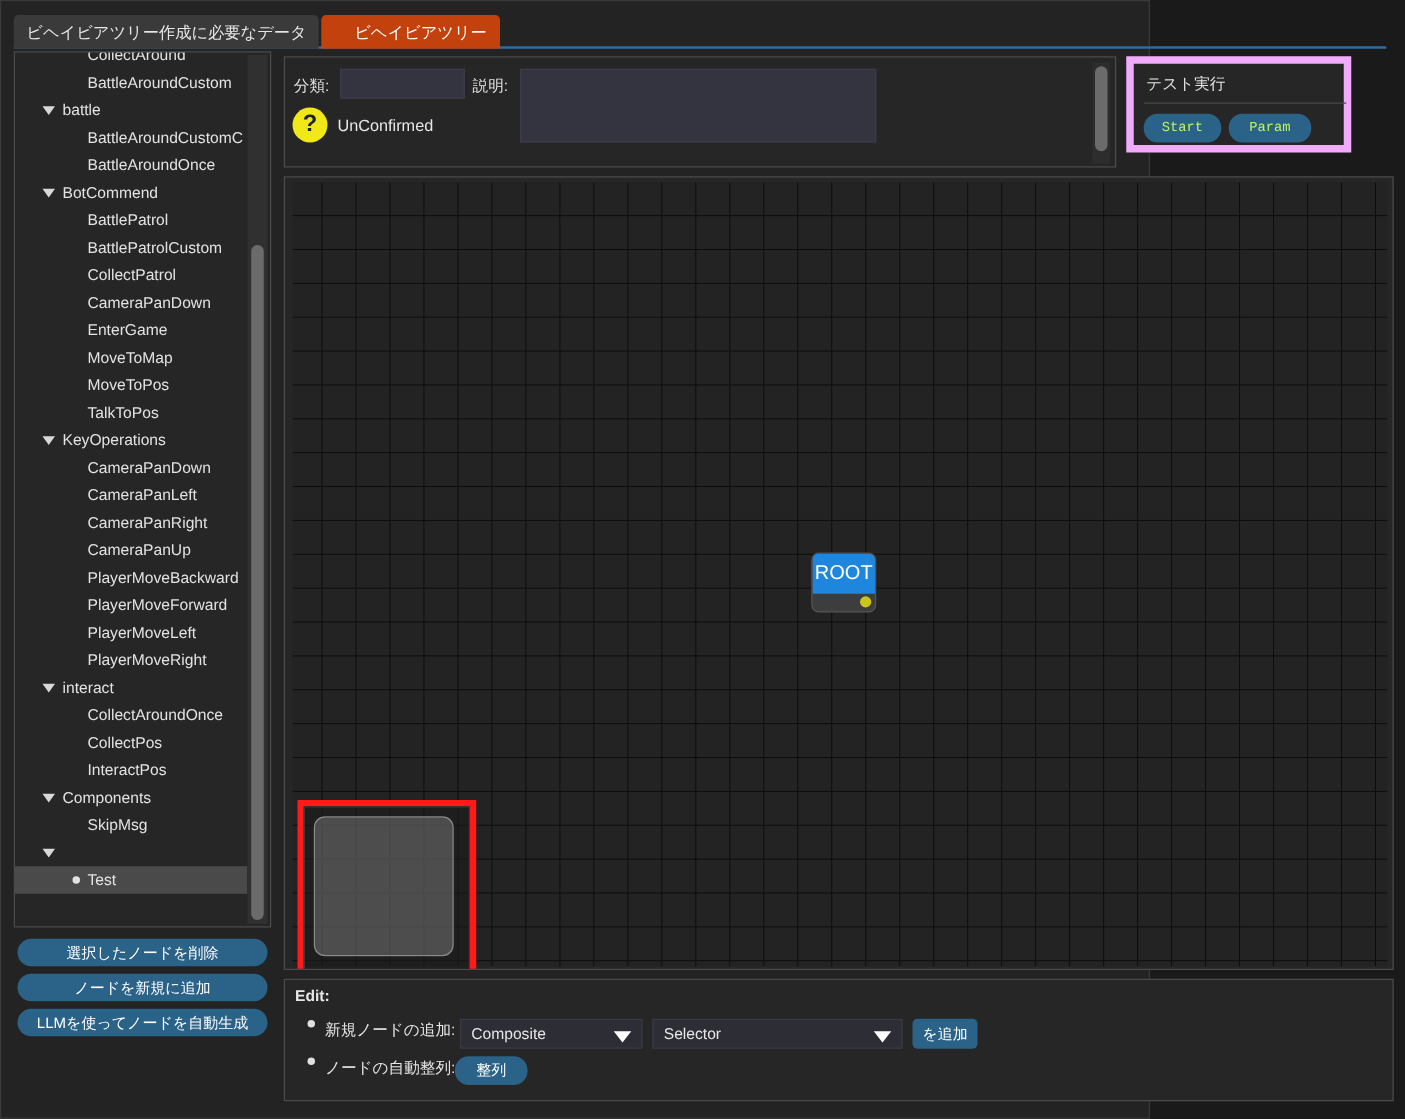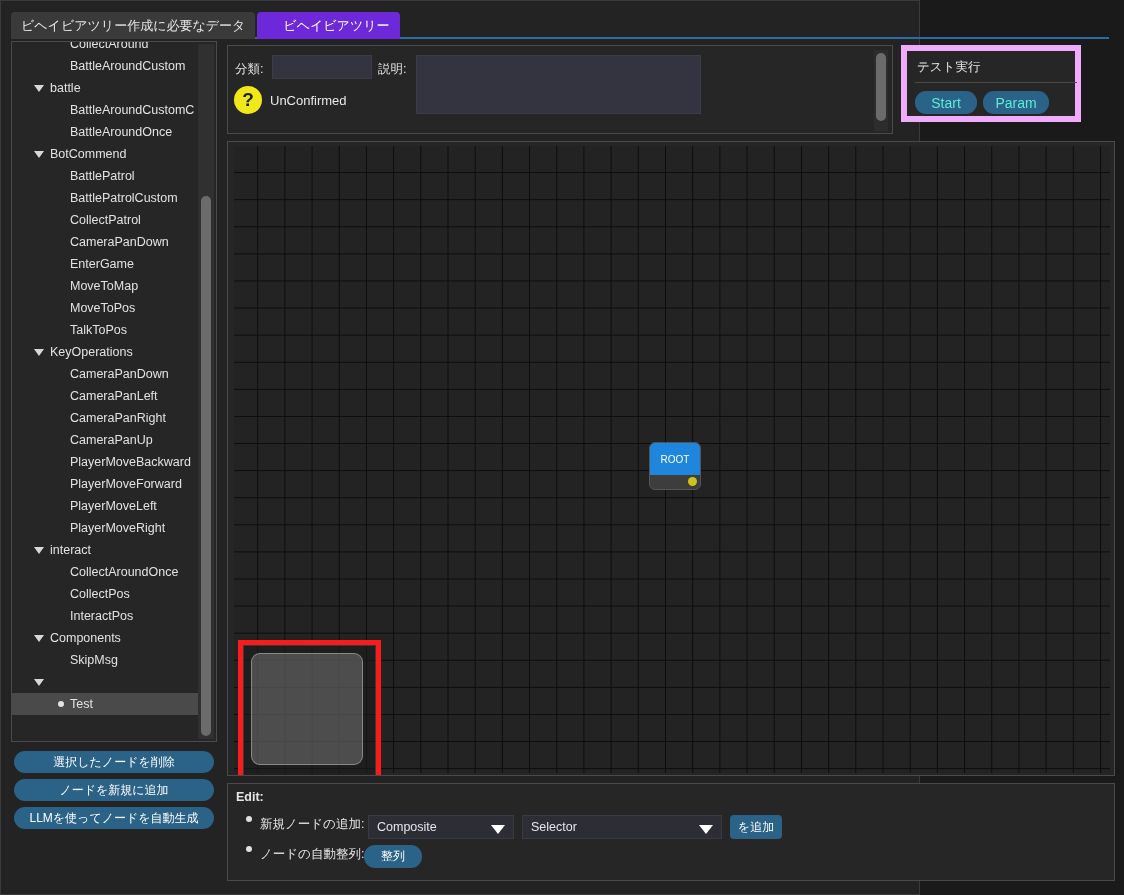--- a/index.html
+++ b/index.html
@@ -31,21 +31,21 @@
   .tab {
     height: 27px; padding: 0 10px;
     display: flex; align-items: center;
     font-size: 13px; color: #e6e6e6;
     border-radius: 4px 4px 0 0;
     background: #3a3a3a;
     position: relative; z-index: 2;
     white-space: nowrap;
     cursor: default;
   }
-  .tab.active { background: #6d28d9; color: #ffffff; padding-left: 26px; }
+  .tab.active { background: #c2410c; color: #ffffff; padding-left: 26px; }
 
   
   #leftpanel {
     position: absolute; left: 10px; top: 40px;
     width: 206px; height: 845px;
   }
   #tree-outer {
     position: absolute; left: 0; top: 0;
     width: 206px; height: 701px;
     background: #262626;
@@ -165,24 +165,24 @@
   #test-title {
     position: absolute; left: 10px; top: 8px;
     font-size: 12.5px; color: #e2e2e2;
   }
   #test-rule {
     position: absolute; left: 8px; top: 31px;
     width: 162px; height: 1px; background: #4a4a4a;
   }
   .tbtn {
     position: absolute; top: 40px; height: 23px;
-    background: #2b6287; color: #5eead4;
+    background: #2b6287; color: #bef264;
     border: none; border-radius: 11px;
-    font-size: 14px; cursor: pointer;
-    font-family: Liberation Sans, sans-serif;
+    font-size: 11px; cursor: pointer;
+    font-family: Liberation Mono, monospace;
     display: flex; align-items: center; justify-content: center;
   }
   #btn-start { left: 8px; width: 62px; }
   #btn-param { left: 76px; width: 66px; }
 
   
   #canvas-outer {
     position: absolute; left: 226px; top: 140px;
     width: 888px; height: 635px;
     background: #262626; border: 1px solid #4a4a4a;
@@ -204,21 +204,21 @@
     border-radius: 6px;
     background: #3d3d3d;
     border: 1px solid #555555;
     overflow: hidden;
   }
   #root-head {
     position: absolute; left: 0; top: 0;
     width: 100%; height: 32px;
     background: #1f86dd;
     display: flex; align-items: center; justify-content: center;
-    color: #ffffff; font-size: 10px;
+    color: #ffffff; font-size: 16px;
   }
   #root-dot {
     position: absolute; right: 3px; bottom: 3px;
     width: 9px; height: 9px; border-radius: 50%;
     background: #ccc41a;
   }
 
   
   #minimap-hl {
     position: absolute; left: 4px; top: 494px;

